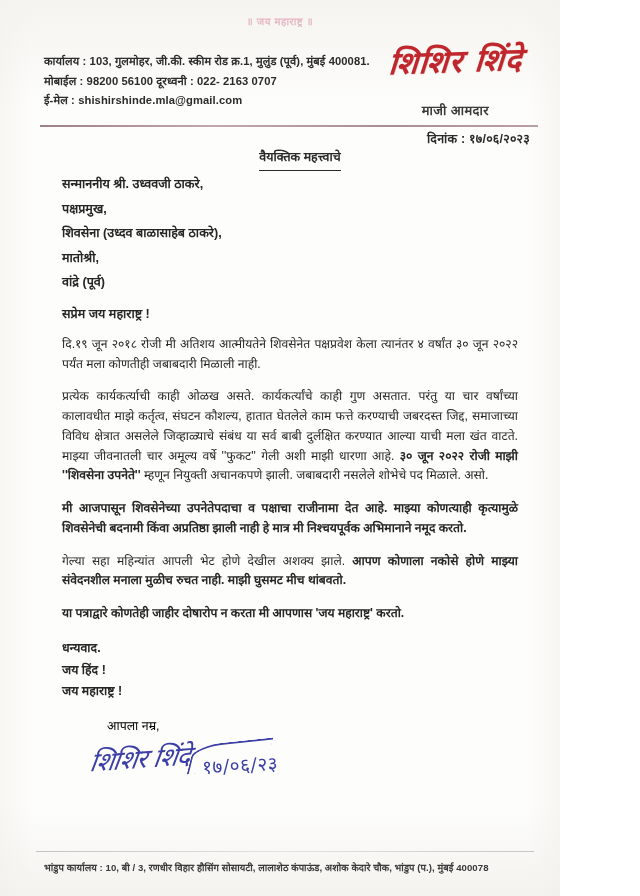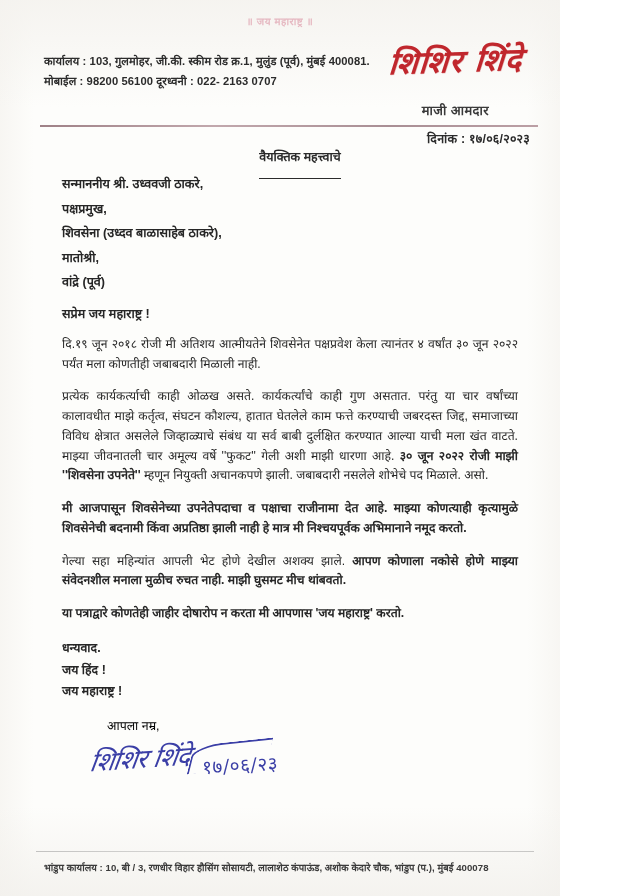--- a/index.html
+++ b/index.html
@@ -102,21 +102,21 @@
     left: 0;
     right: 0;
     text-align: center;
     font-size: 12.5px;
     font-weight: bold;
     color: #2b2b2b;
     padding-left: 40px;
   }
   .subject span {
     border-bottom: 1.4px solid #2b2b2b;
-    padding-bottom: 14px;
+    padding-bottom: 6px;
   }
   .body {
     position: absolute;
     top: 172px;
     left: 62px;
     right: 42px;
   }
   .addressee {
     font-size: 12.6px;
     line-height: 1.95;
@@ -219,20 +219,21 @@
 <div class="page">
 
   <div class="scan-tint"></div>
 
   <div class="slogan-top">॥ जय महाराष्ट्र ॥</div>
 
   <div class="letterhead">
     <div class="contact-block">
       <div class="contact-line">कार्यालय : 103, गुलमोहर, जी.की. स्कीम रोड क्र.1, मुलुंड (पूर्व), मुंबई 400081.</div>
       <div class="contact-line">मोबाईल : 98200 56100   दूरध्वनी : 022- 2163 0707</div>
+      <div class="contact-line">ई-मेल : shishirshinde.mla@gmail.com</div>
     </div>
     <div class="brand">
       <div class="brand-script">शिशिर शिंदे</div>
       <div class="brand-sub">माजी आमदार</div>
     </div>
   </div>
 
   <div class="rule"></div>
 
   <div class="date-line">दिनांक : १७/०६/२०२३</div>

